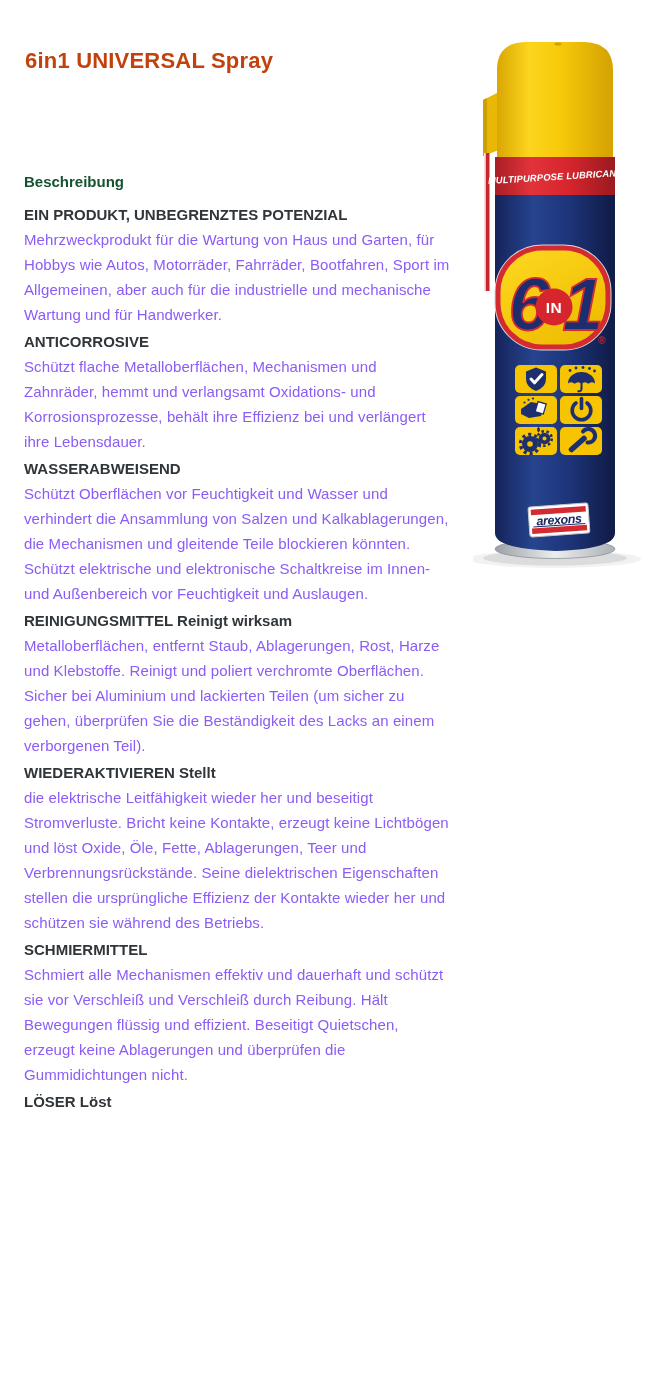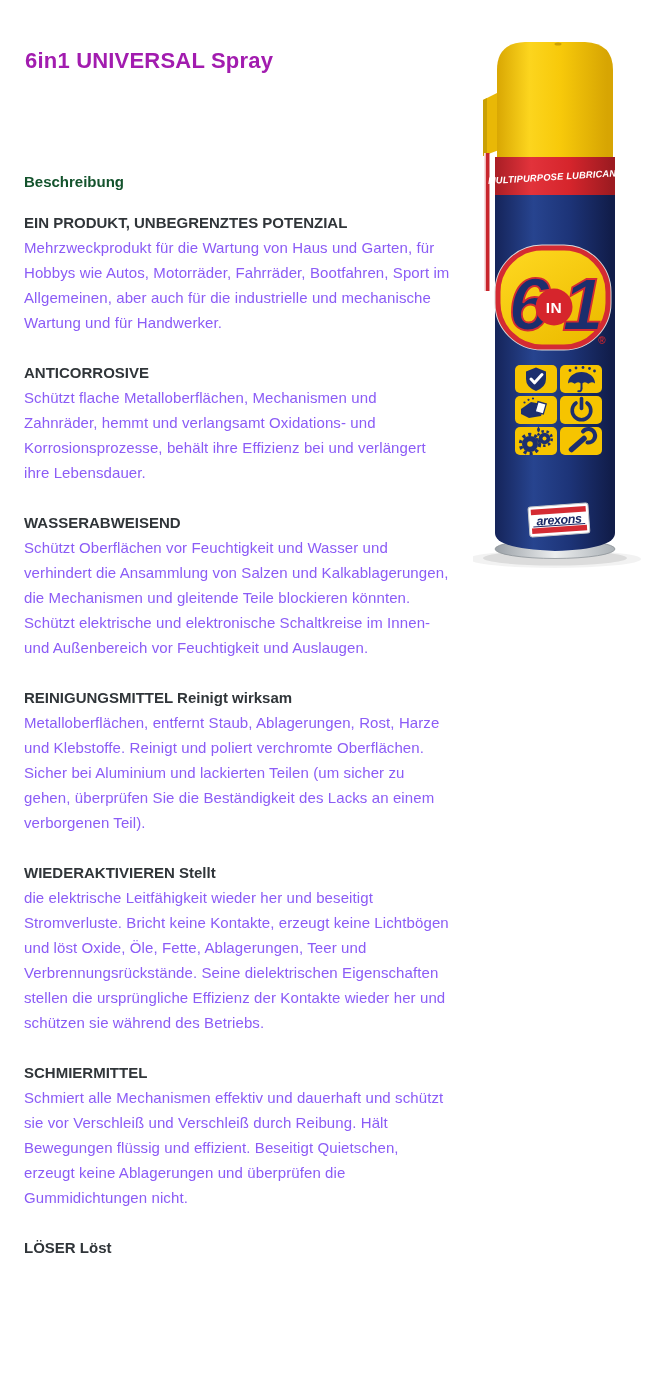--- a/index.html
+++ b/index.html
@@ -1,26 +1,26 @@
 <!DOCTYPE html>
 <html><head>
 <meta charset="utf-8">
 <style>
   * { margin:0; padding:0; box-sizing:border-box; }
   html,body { width:661px; height:1375px; background:#ffffff; overflow:hidden;
               font-family:"Liberation Sans","DejaVu Sans",sans-serif; }
   .page { position:relative; width:661px; height:1375px; background:#fff; }
 
   .page-title { position:absolute; left:25px; top:48px; font-size:22px; font-weight:bold;
-                color:#a21caf; letter-spacing:0.2px; }
+                color:#c2410c; letter-spacing:0.2px; }
 
   .text-col { position:absolute; left:24px; top:169px; width:428px; }
   .desc-label { font-size:15px; font-weight:bold; color:#14532d; line-height:25px; }
-  .section h3 { font-size:15px; font-weight:bold; color:#303539; line-height:25px; margin-top:25px; }
-  .section.first h3 { margin-top:16px; }
+  .section h3 { font-size:15px; font-weight:bold; color:#303539; line-height:25px; margin-top:2px; }
+  .section.first h3 { margin-top:8px; }
   .section p { font-size:15px; color:#8b5cf6; line-height:25px; letter-spacing:0.1px; }
 
   .product-wrap { position:absolute; left:473px; top:36px; width:180px; height:545px; }
   svg text { font-family:"Liberation Sans","DejaVu Sans",sans-serif; }
 </style>
 </head>
 <body>
 
 <div class="page">
 

